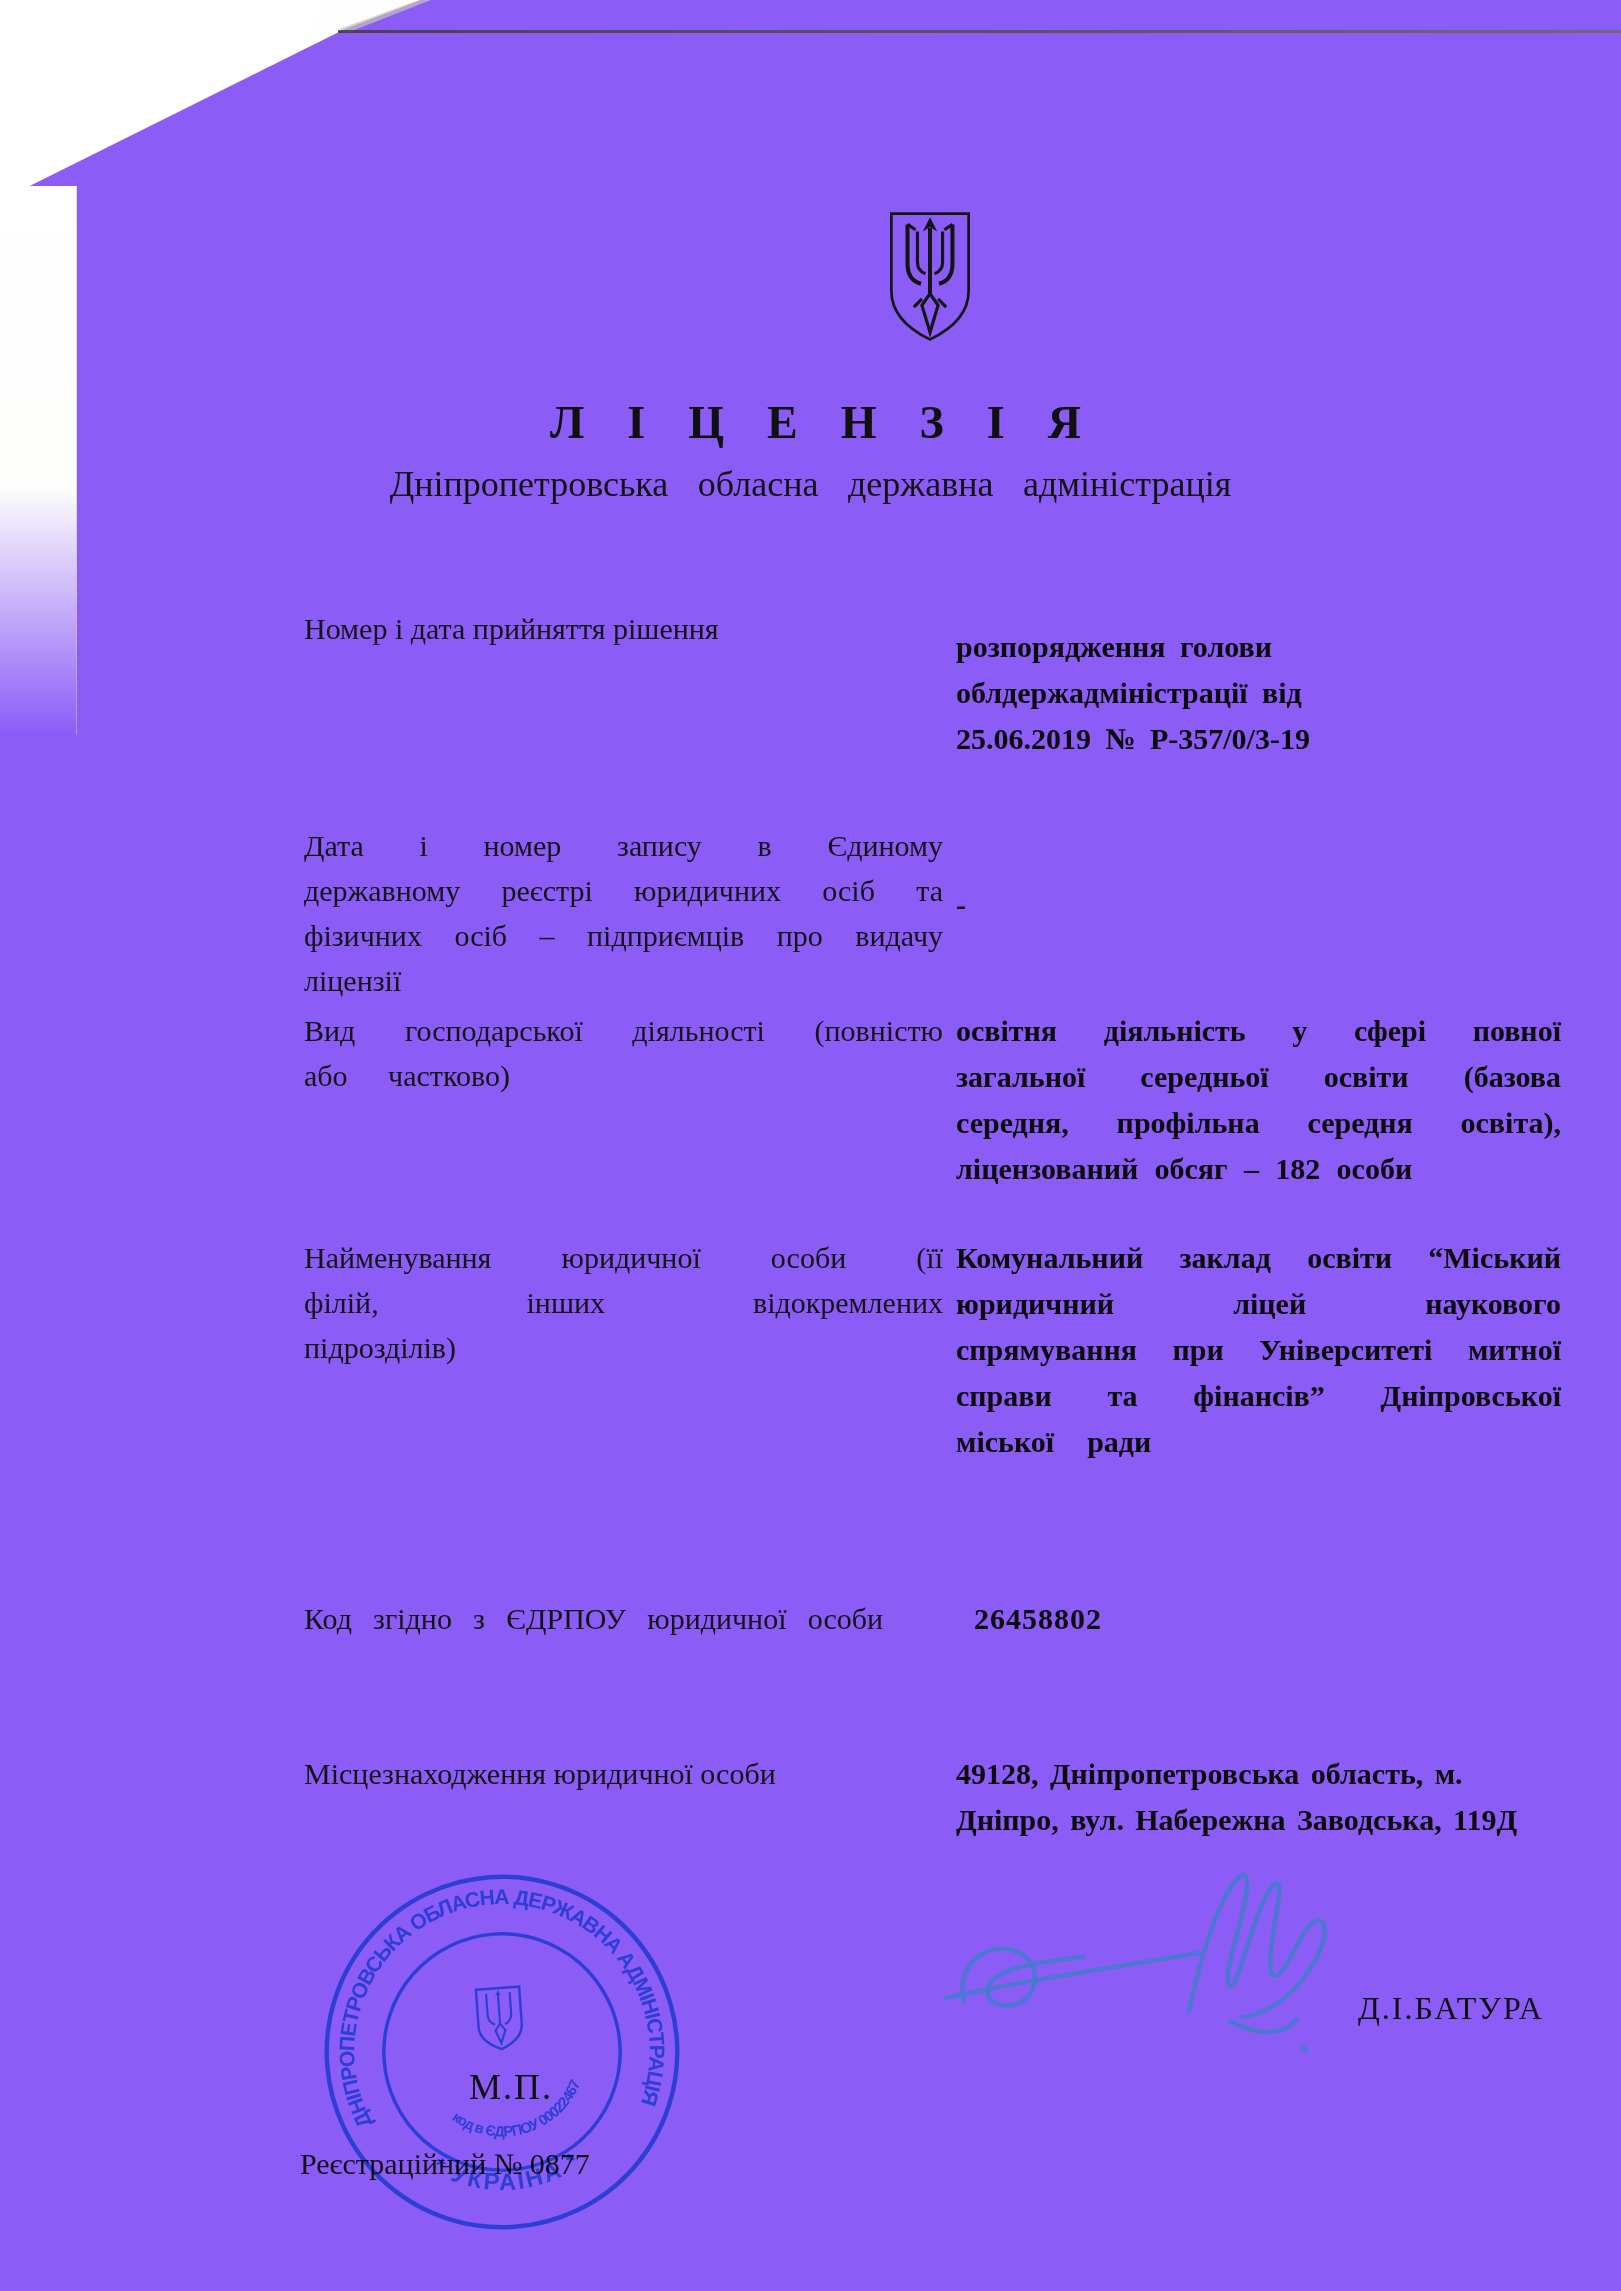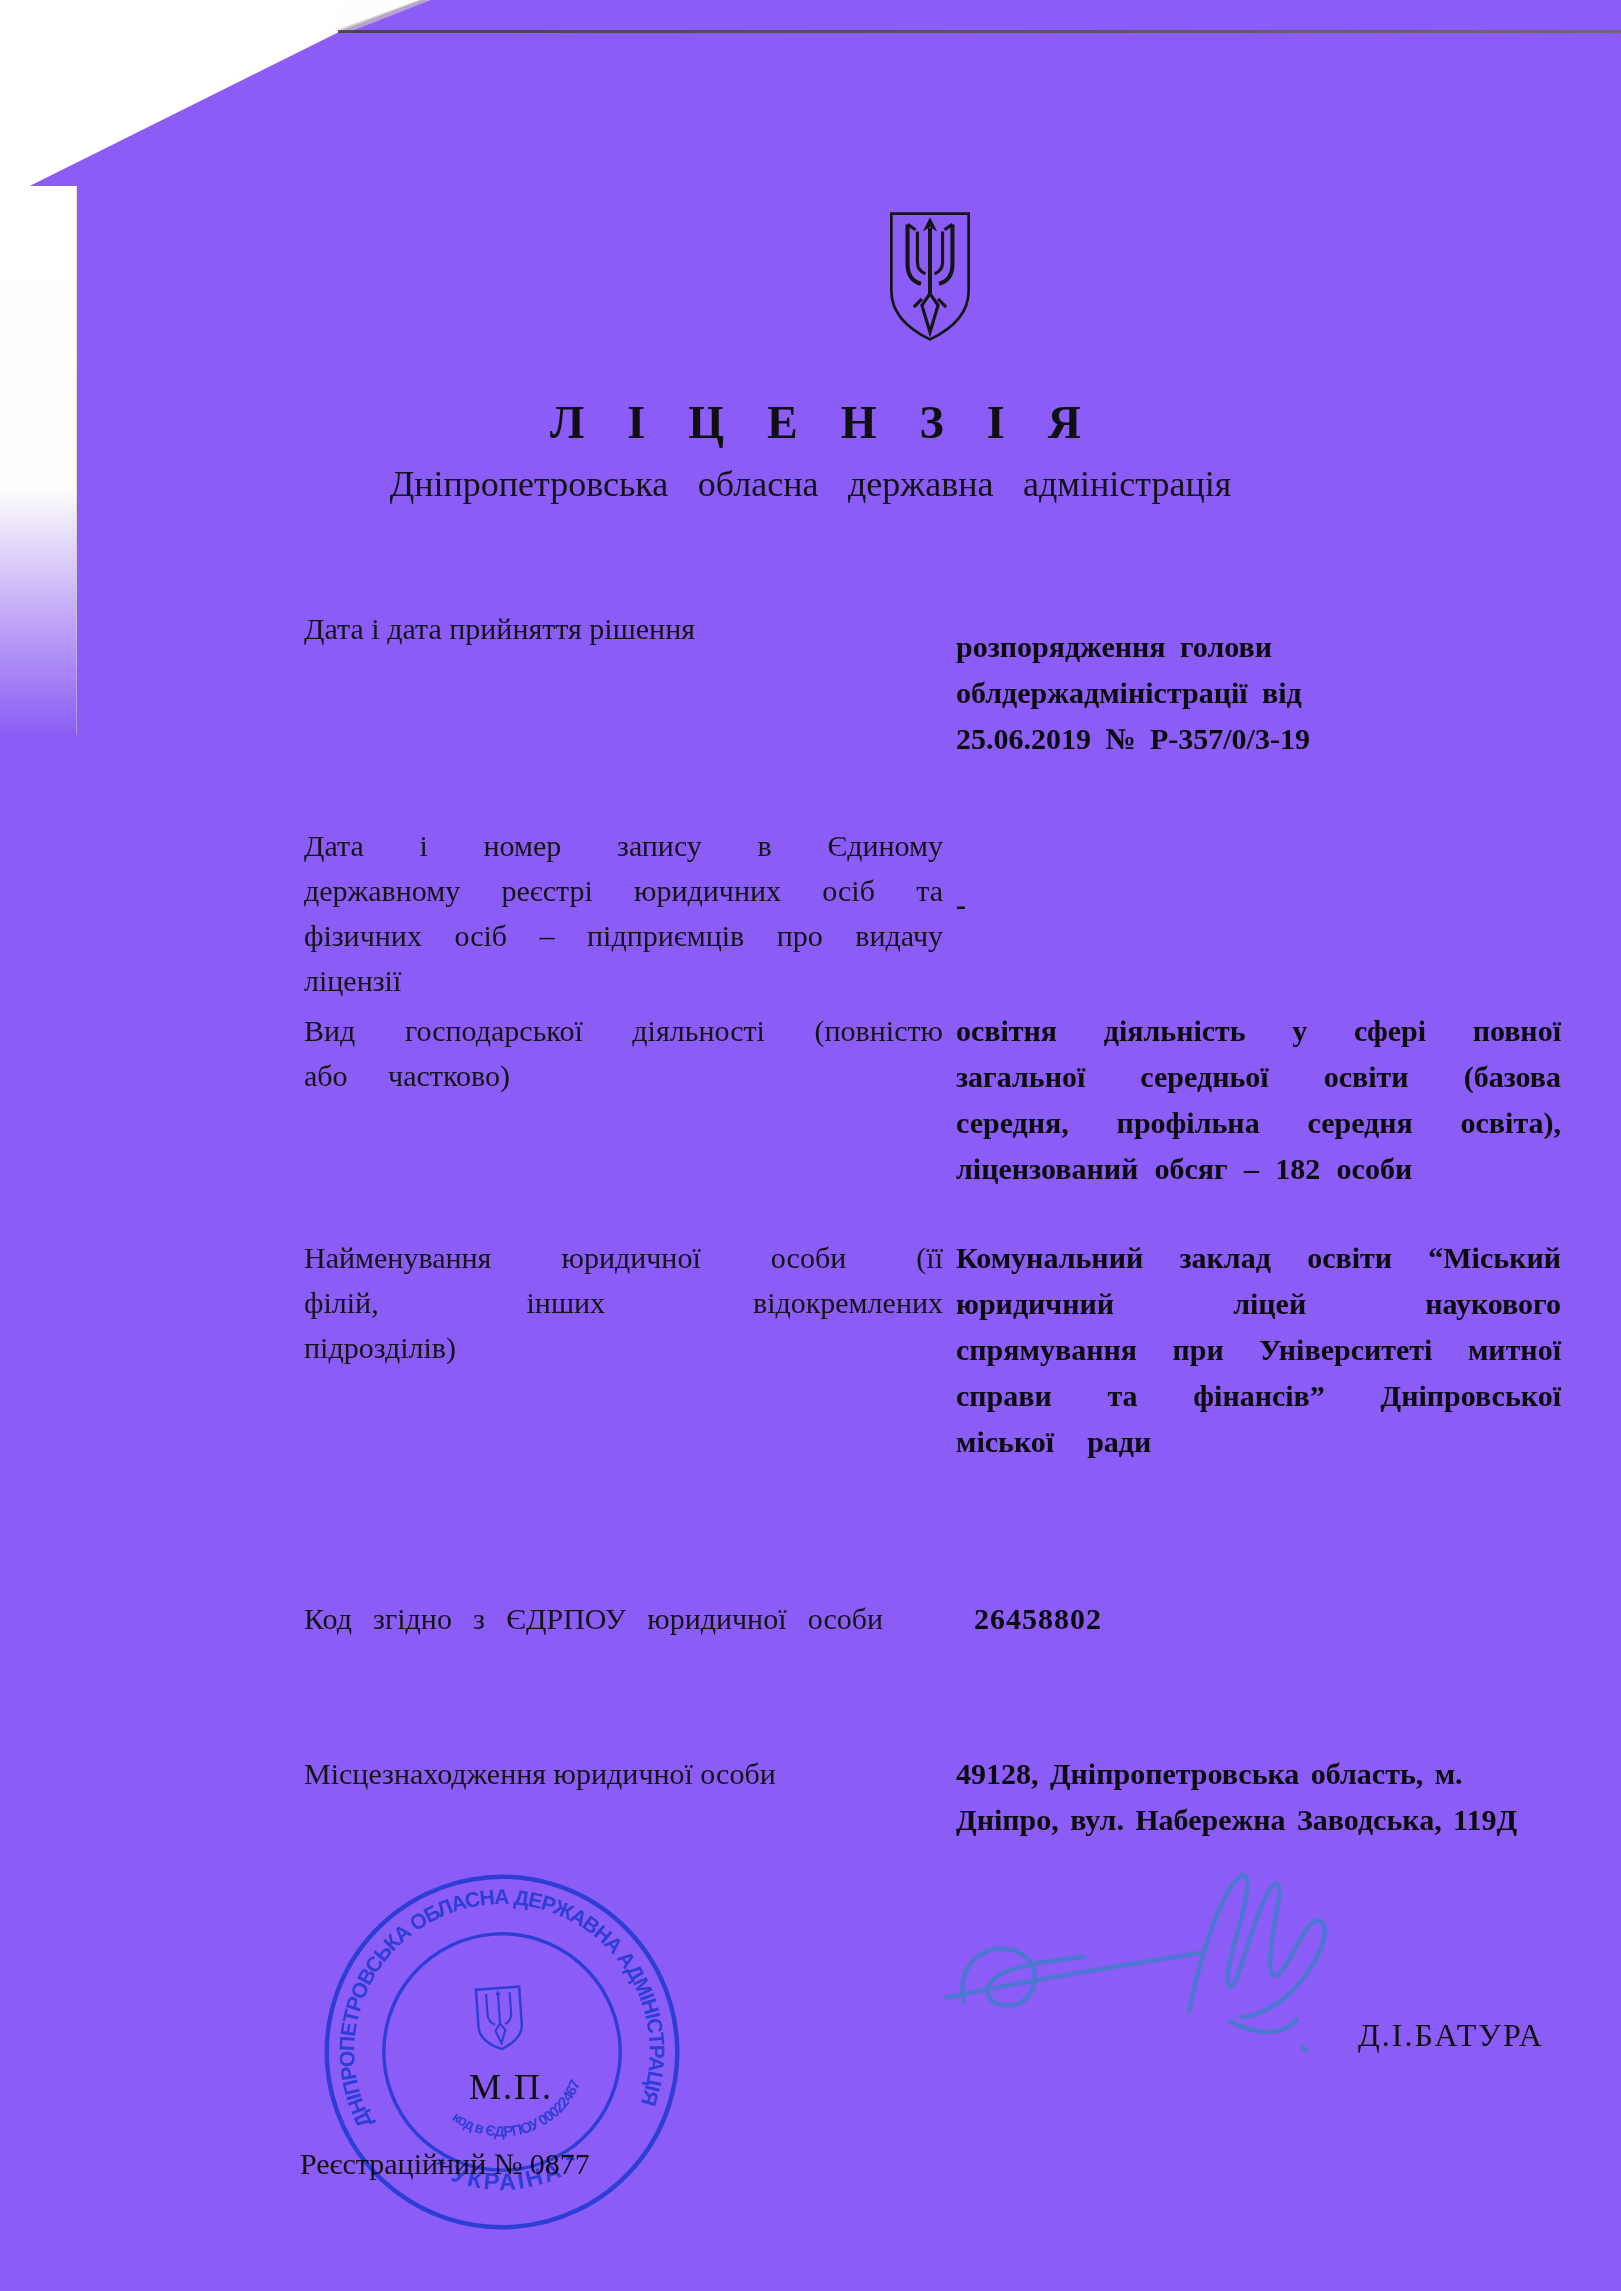--- a/index.html
+++ b/index.html
@@ -64,21 +64,21 @@
                    .r5 .value{text-align:left;letter-spacing:1px;margin-left:18px;}
   .r6{top:1751px;} .r6 .value{text-align:left;width:588px;word-spacing:3.9px;}
   
   .sig-label{
     position:absolute;left:304px;top:1952px;width:588px;
     font-size:33px;line-height:58px;color:#121212;
   }
   .sig-svg{position:absolute;left:936px;top:1855px;width:461px;height:225px;}
   .sig-name{
     position:absolute;left:1358px;top:1990px;
-    font-size:32px;letter-spacing:2px;color:#101010;margin-top:27px;
+    font-size:32px;letter-spacing:2px;color:#101010;
   }
   .mp{
     position:absolute;left:469px;top:2066px;
     font-size:36px;letter-spacing:2px;color:#101010;
   }
   .regnum{
     position:absolute;left:300px;top:2147px;
     font-size:30px;color:#121212;
   }
   
@@ -114,21 +114,21 @@
       <path d="M25,16 L34,22"></path>
       <path d="M75,16 L66,22"></path>
     </g>
     <path d="M50,8 L58,24 L50,19 L42,24 Z" fill="#151515"></path>
   </svg>
 
   <div class="title">ЛІЦЕНЗІЯ</div>
   <div class="subtitle">Дніпропетровська обласна державна адміністрація</div>
 
   <div class="row r1">
-    <div class="label">Дата і дата прийняття рішення</div>
+    <div class="label">Номер і дата прийняття рішення</div>
     <div class="value">розпорядження голови облдержадміністрації від 25.06.2019 № Р-357/0/3-19</div>
   </div>
 
   <div class="row r2">
     <div class="label">Дата і номер запису в Єдиному державному реєстрі юридичних осіб та фізичних осіб – підприємців про видачу ліцензії</div>
     <div class="value">-</div>
   </div>
 
   <div class="row r3">
     <div class="label">Вид господарської діяльності (повністю або частково)</div>

